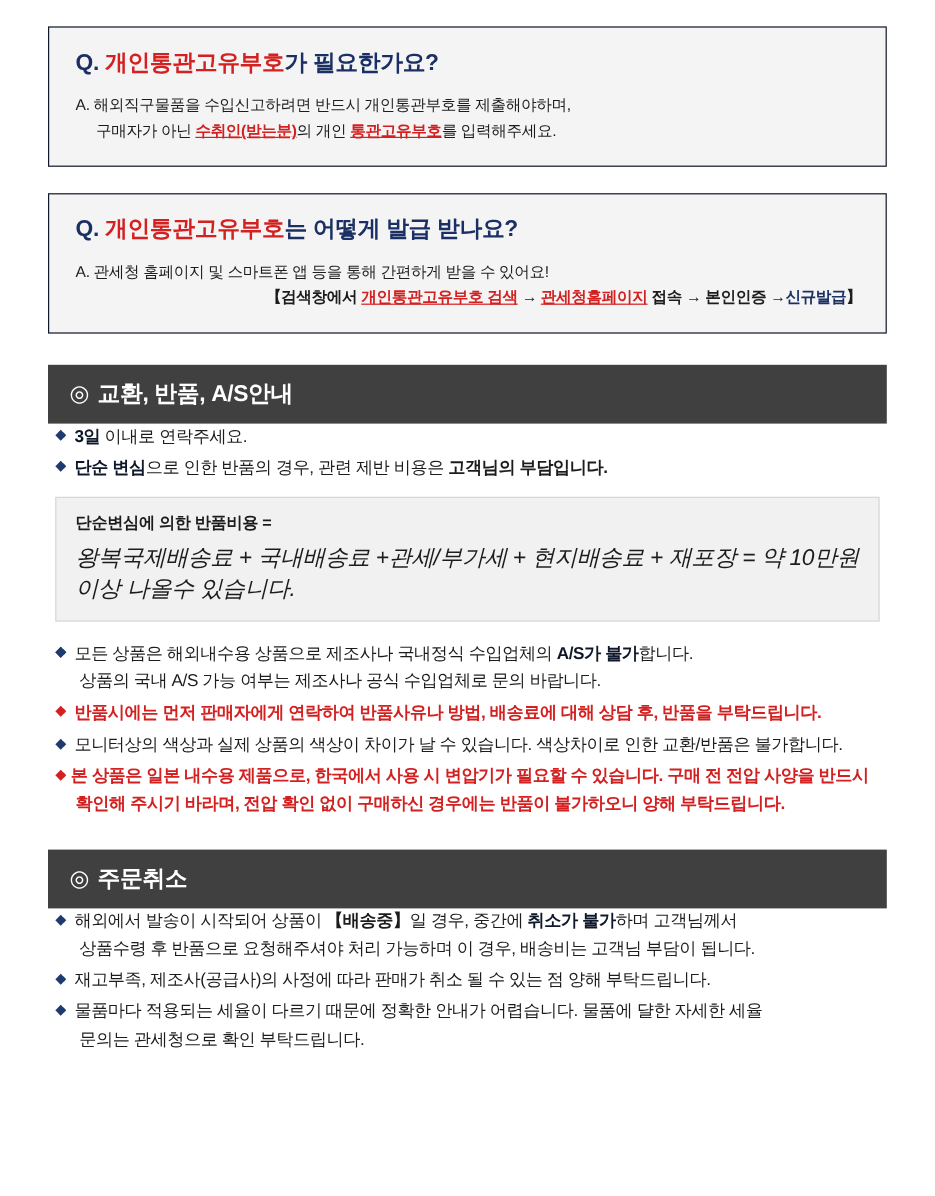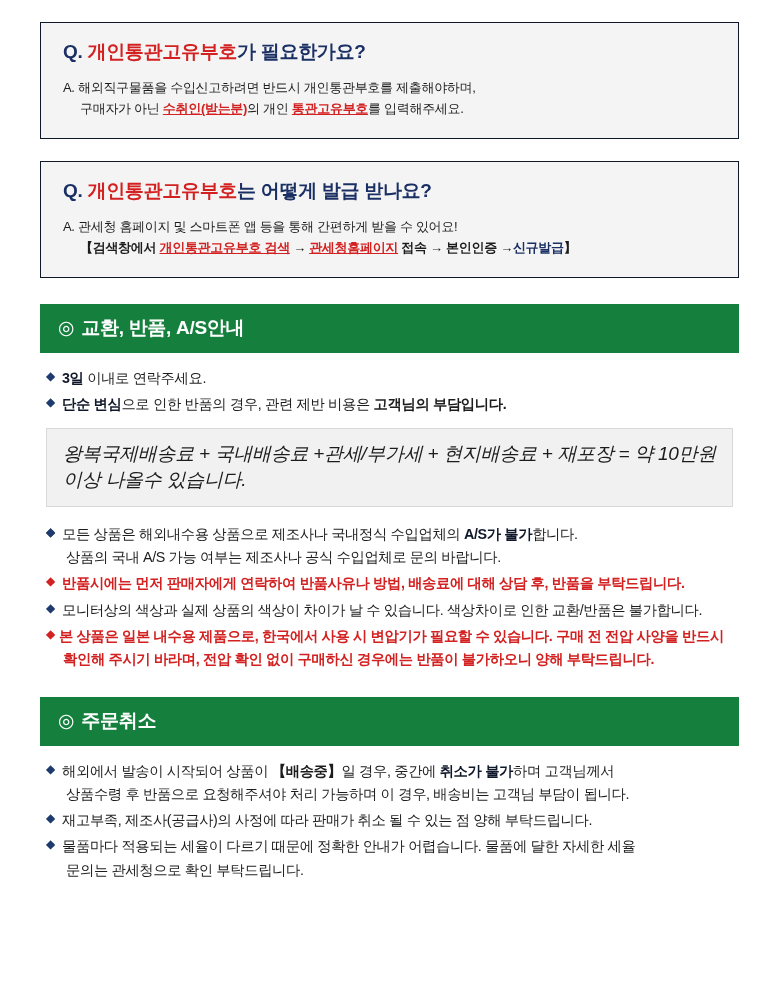--- a/index.html
+++ b/index.html
@@ -56,32 +56,32 @@
     color: #d32020;
     font-weight: bold;
     text-decoration: underline;
   }
   .faq-a .strong-navy {
     color: #1a2f63;
     font-weight: bold;
   }
   .faq-a .bold {
     font-weight: bold;
+    text-align: right;
   }
 
   
   .section-bar {
-    background: #15803d;
+    background: #404040;
     color: #ffffff;
     font-size: 19px;
     font-weight: bold;
     padding: 11px 18px 12px 18px;
     letter-spacing: -0.3px;
     margin-top: 26px;
-    margin-bottom: 14px;
   }
   .section-bar .ring {
     margin-right: 7px;
   }
 
   
   .bullet-list {
     margin: 0 0 0 6px;
     padding: 0;
     list-style: none;
@@ -181,20 +181,21 @@
       <span class="dia">◆</span>
       <span class="r">3일</span><span> 이내로 연락주세요.</span>
     </li>
     <li>
       <span class="dia">◆</span>
       <span class="r">단순 변심</span><span>으로 인한 반품의 경우, 관련 제반 비용은 </span><span class="b">고객님의 부담입니다.</span>
     </li>
   </ul>
 
   <div class="cost-box">
+    <div class="line1">단순변심에 의한 반품비용 =</div>
     <div class="line2">왕복국제배송료 + 국내배송료 +관세/부가세 + 현지배송료 + 재포장 = 약 10만원 이상 나올수 있습니다.</div>
   </div>
 
   <ul class="bullet-list">
     <li>
       <span class="dia">◆</span>
     </li>
     <li>
       <span class="dia">◆</span>
       <span>모든 상품은 해외내수용 상품으로 제조사나 국내정식 수입업체의 </span><span class="r">A/S가 불가</span><span>합니다.</span>

